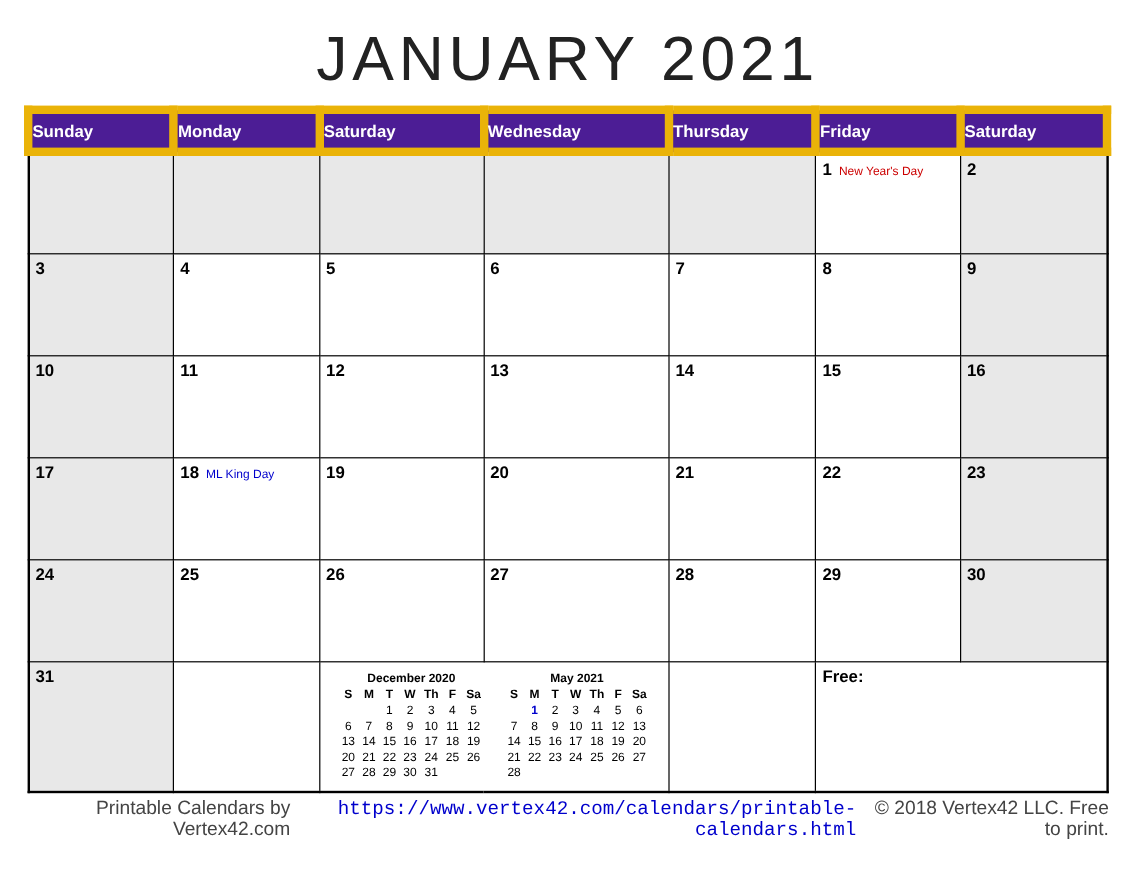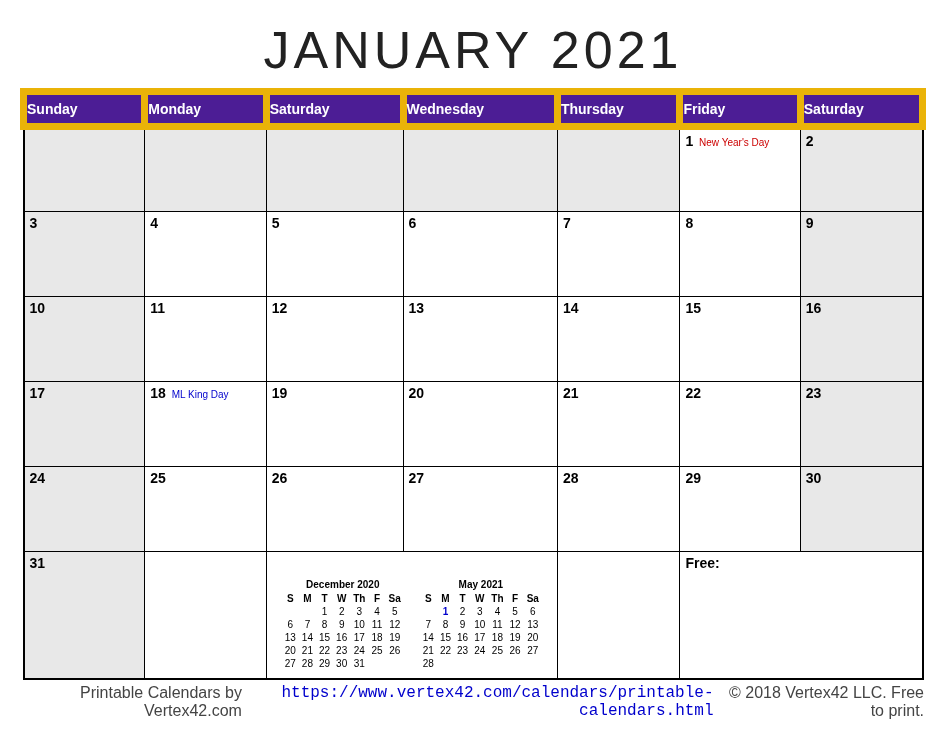--- a/index.html
+++ b/index.html
@@ -63,21 +63,20 @@
       vertical-align: top;
     }
     .mini-calendars-cell {
       vertical-align: top;
       padding: 5px;
     }
     .mini-cal-container {
       display: flex;
       gap: 16px;
       padding: 5px 10px;
-      margin-top: 19px;
     }
     .mini-cal {
       font-size: 10px;
     }
     .mini-cal-title {
       text-align: center;
       font-weight: bold;
       font-size: 10px;
       margin-bottom: 2px;
     }

